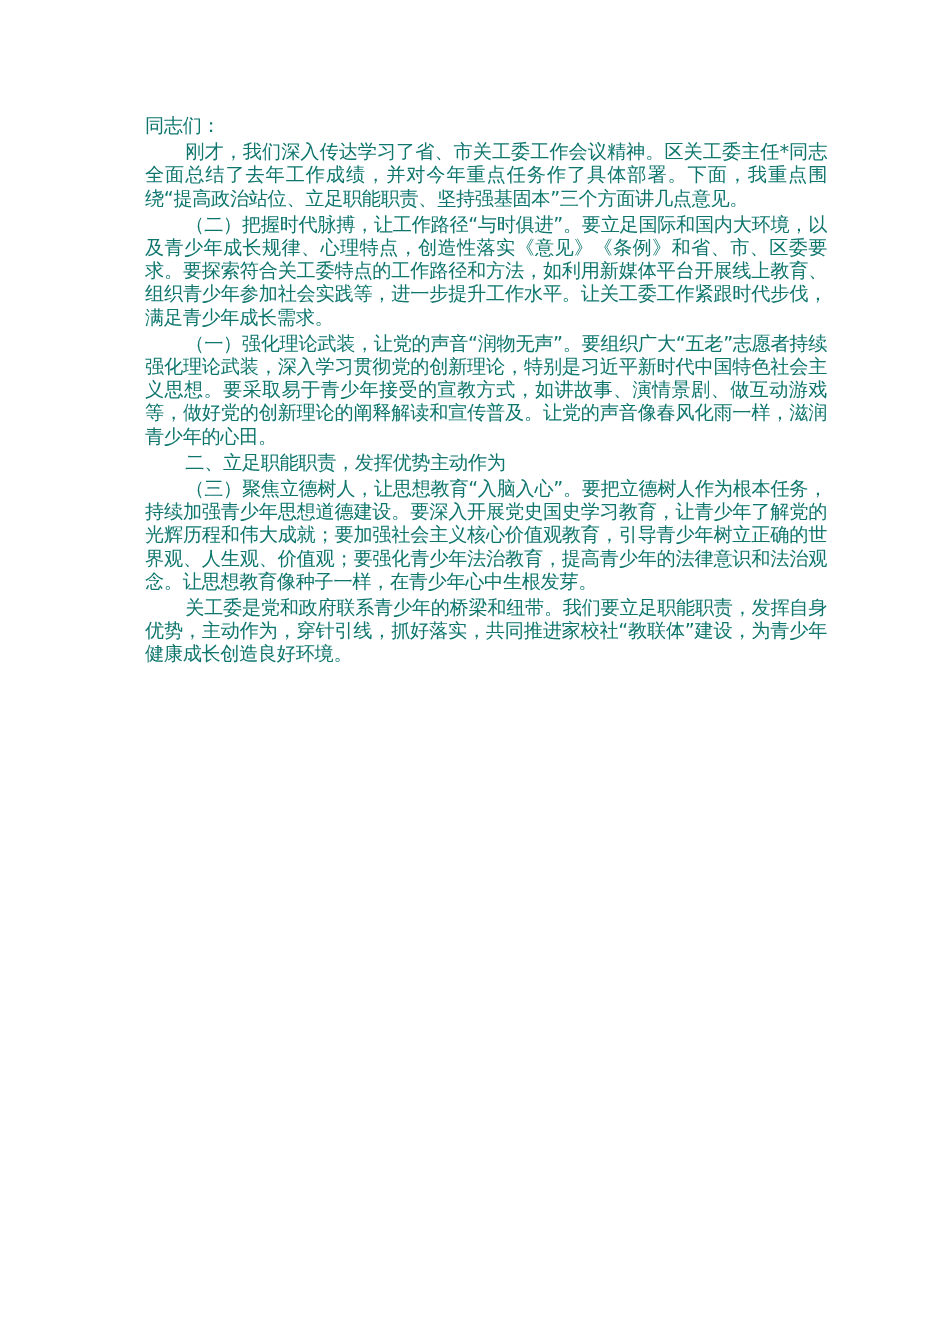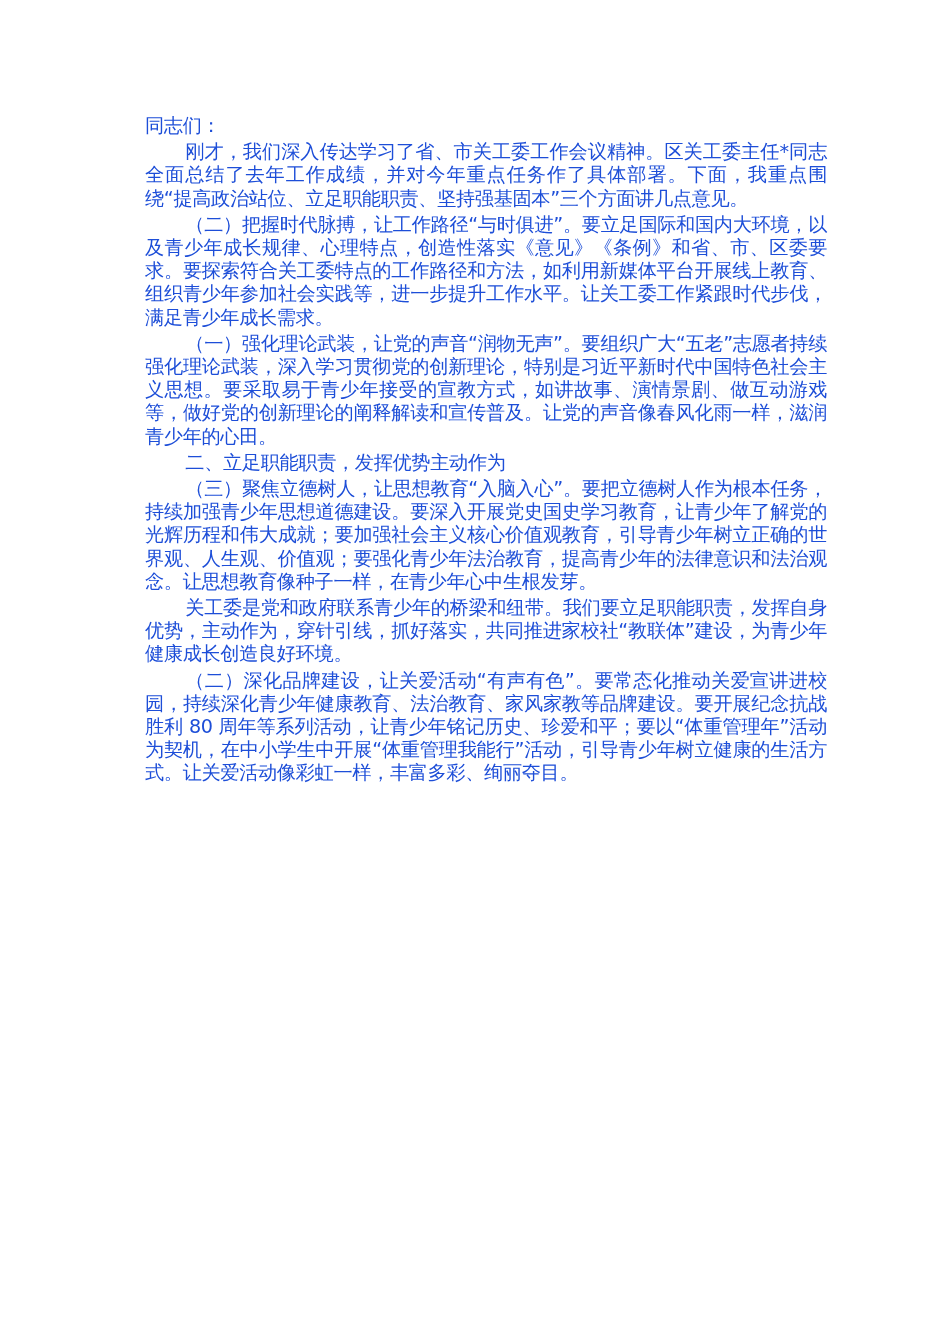--- a/index.html
+++ b/index.html
@@ -5,21 +5,21 @@
   html, body { margin: 0; padding: 0; background: #ffffff; }
   body { width: 950px; height: 1344px; position: relative; overflow: hidden; }
   .page {
     position: absolute;
     left: 145px;
     top: 114px;
     width: 682px;
     font-family: "DejaVu Sans", "Liberation Sans", sans-serif;
     font-size: 19.2px;
     line-height: 23.2px;
-    color: #1d4ed8;
+    color: #0f766e;
   }
   .p {
     margin: 0 0 3px 0;
     text-align: justify;
     text-justify: inter-character;
     letter-spacing: -0.35px;
   }
   .indent { text-indent: 2.1em; }
   .greeting { margin-bottom: 3px; }
   .heading { text-indent: 2.1em; }
@@ -29,14 +29,13 @@
 <body>
 
 <div class="page">
   <p class="p greeting">同志们：</p>
   <p class="p indent">刚才，我们深入传达学习了省、市关工委工作会议精神。区关工委主任*同志全面总结了去年工作成绩，并对今年重点任务作了具体部署。下面，我重点围绕“提高政治站位、立足职能职责、坚持强基固本”三个方面讲几点意见。</p>
   <p class="p sub">（二）把握时代脉搏，让工作路径“与时俱进”。要立足国际和国内大环境，以及青少年成长规律、心理特点，创造性落实《意见》《条例》和省、市、区委要求。要探索符合关工委特点的工作路径和方法，如利用新媒体平台开展线上教育、组织青少年参加社会实践等，进一步提升工作水平。让关工委工作紧跟时代步伐，满足青少年成长需求。</p>
   <p class="p sub">（一）强化理论武装，让党的声音“润物无声”。要组织广大“五老”志愿者持续强化理论武装，深入学习贯彻党的创新理论，特别是习近平新时代中国特色社会主义思想。要采取易于青少年接受的宣教方式，如讲故事、演情景剧、做互动游戏等，做好党的创新理论的阐释解读和宣传普及。让党的声音像春风化雨一样，滋润青少年的心田。</p>
   <p class="p heading">二、立足职能职责，发挥优势主动作为</p>
   <p class="p sub">（三）聚焦立德树人，让思想教育“入脑入心”。要把立德树人作为根本任务，持续加强青少年思想道德建设。要深入开展党史国史学习教育，让青少年了解党的光辉历程和伟大成就；要加强社会主义核心价值观教育，引导青少年树立正确的世界观、人生观、价值观；要强化青少年法治教育，提高青少年的法律意识和法治观念。让思想教育像种子一样，在青少年心中生根发芽。</p>
   <p class="p indent">关工委是党和政府联系青少年的桥梁和纽带。我们要立足职能职责，发挥自身优势，主动作为，穿针引线，抓好落实，共同推进家校社“教联体”建设，为青少年健康成长创造良好环境。</p>
-  <p class="p sub">（二）深化品牌建设，让关爱活动“有声有色”。要常态化推动关爱宣讲进校园，持续深化青少年健康教育、法治教育、家风家教等品牌建设。要开展纪念抗战胜利 80 周年等系列活动，让青少年铭记历史、珍爱和平；要以“体重管理年”活动为契机，在中小学生中开展“体重管理我能行”活动，引导青少年树立健康的生活方式。让关爱活动像彩虹一样，丰富多彩、绚丽夺目。</p>
 </div>
 
 </body></html>

